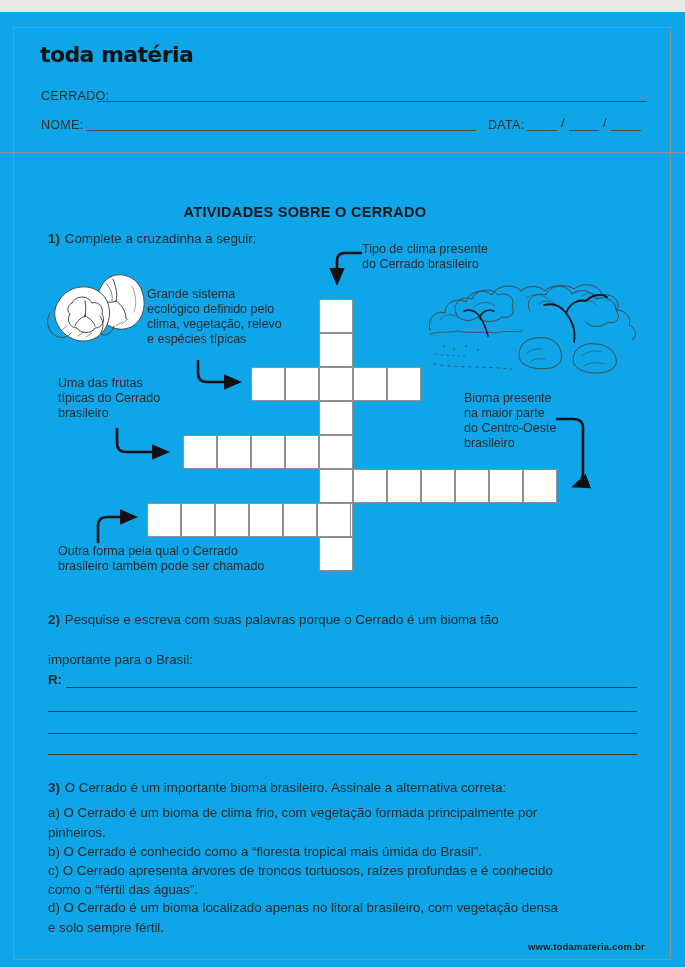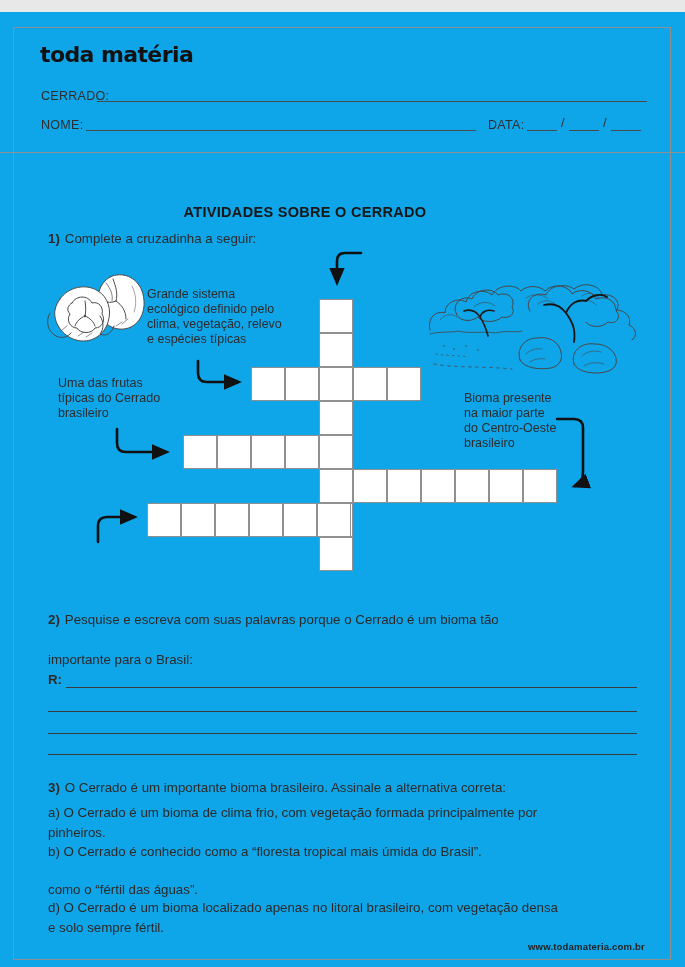--- a/index.html
+++ b/index.html
@@ -45,31 +45,35 @@
   <div class="abs slash" style="left:561px;top:103px;">/</div>
   <div class="abs write-line" style="left:569px;top:118px;width:30px;"></div>
   <div class="abs slash" style="left:603px;top:103px;">/</div>
   <div class="abs write-line" style="left:611px;top:118px;width:30px;"></div>
 
   <div class="abs title">ATIVIDADES SOBRE O CERRADO</div>
   <div class="abs q-line" style="left:48px;top:219px;">
     <b>1)</b><span>Complete a cruzadinha a seguir:</span>
   </div>
 
+  <div class="abs clue" style="left:362px;top:230px;">Tipo de clima presente
+do Cerrado brasileiro</div>
   <div class="abs clue" style="left:147px;top:275px;">Grande sistema
 ecológico definido pelo
 clima, vegetação, relevo
 e espécies típicas</div>
   <div class="abs clue" style="left:58px;top:364px;">Uma das frutas
 típicas do Cerrado
 brasileiro</div>
   <div class="abs clue" style="left:464px;top:379px;">Bioma presente
 na maior parte
 do Centro-Oeste
 brasileiro</div>
+  <div class="abs clue" style="left:58px;top:532px;">Outra forma pela qual o Cerrado
+brasileiro também pode ser chamado</div>
 
   <div class="abs" style="left:0;top:0;width:685px;height:600px;">
       <div class="cw-cell" style="left: 319px; top: 287px;"></div>
       <div class="cw-cell" style="left: 319px; top: 321px;"></div>
       <div class="cw-cell" style="left: 319px; top: 355px;"></div>
       <div class="cw-cell" style="left: 319px; top: 389px;"></div>
       <div class="cw-cell" style="left: 319px; top: 423px;"></div>
       <div class="cw-cell" style="left: 319px; top: 457px;"></div>
       <div class="cw-cell" style="left: 319px; top: 491px;"></div>
       <div class="cw-cell" style="left: 319px; top: 525px;"></div>
@@ -174,19 +178,20 @@
   <div class="abs ans-line" style="left:48px;top:699px;width:589px;"></div>
   <div class="abs ans-line" style="left:48px;top:721px;width:589px;"></div>
   <div class="abs ans-line" style="left:48px;top:742px;width:589px;"></div>
 
   <div class="abs q-line" style="left:48px;top:768px;">
     <b>3)</b><span>O Cerrado é um importante bioma brasileiro. Assinale a alternativa correta:</span>
   </div>
   <div class="abs q-line" style="left:48px;top:793px;">a) O Cerrado é um bioma de clima frio, com vegetação formada principalmente por</div>
   <div class="abs q-line" style="left:48px;top:813px;">pinheiros.</div>
   <div class="abs q-line" style="left:48px;top:832px;">b) O Cerrado é conhecido como a “floresta tropical mais úmida do Brasil”.</div>
+  <div class="abs q-line" style="left:48px;top:851px;">c) O Cerrado apresenta árvores de troncos tortuosos, raízes profundas e é conhecido</div>
   <div class="abs q-line" style="left:48px;top:870px;">como o “fértil das águas”.</div>
   <div class="abs q-line" style="left:48px;top:888px;">d) O Cerrado é um bioma localizado apenas no litoral brasileiro, com vegetação densa</div>
   <div class="abs q-line" style="left:48px;top:908px;">e solo sempre fértil.</div>
 
   <div class="abs footer-url" style="right:40px;top:929px;">www.todamateria.com.br</div>
 
 </div>
 
 </body></html>

